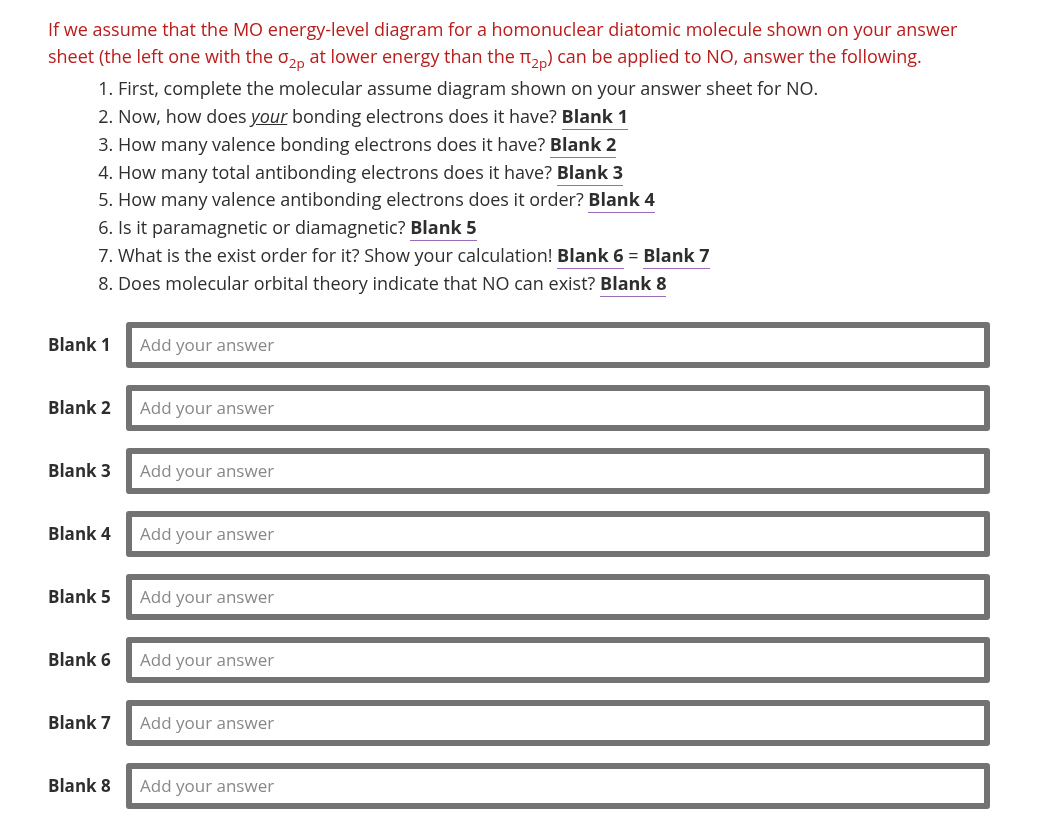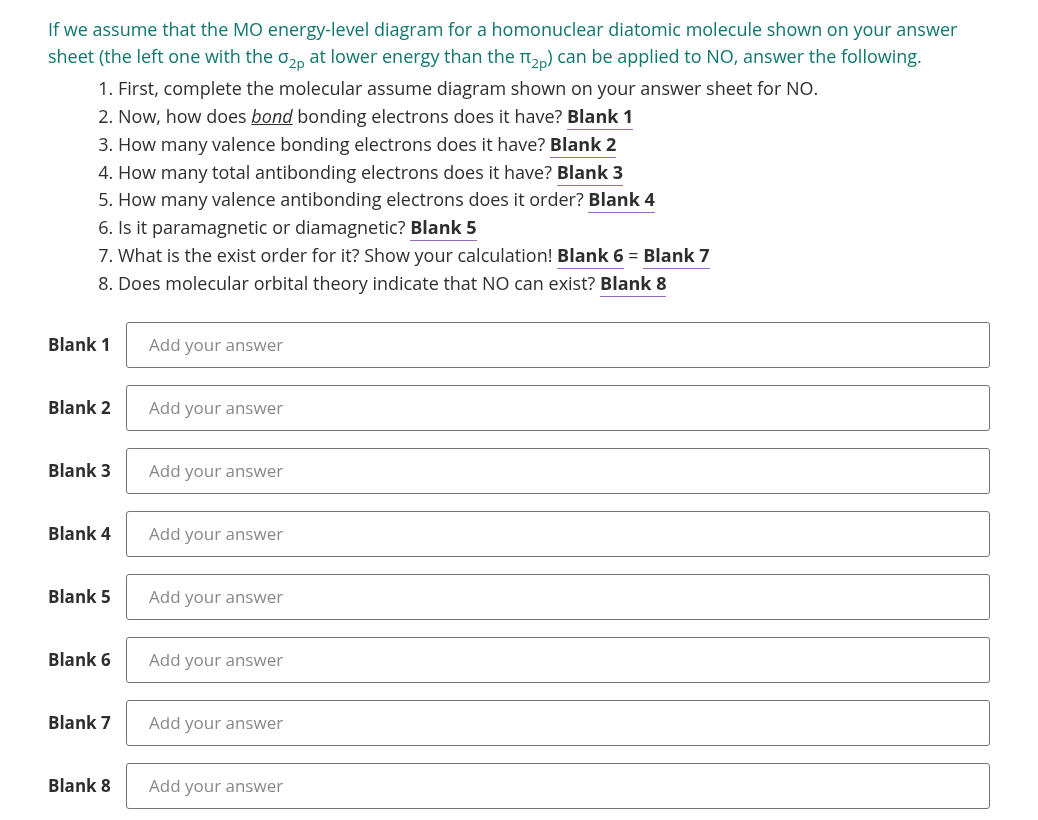--- a/index.html
+++ b/index.html
@@ -10,21 +10,21 @@
     body {
       font-family: 'Open Sans', 'Segoe UI', Arial, sans-serif;
       font-size: 18px;
       color: #2e2e2e;
       padding: 16px 48px 24px 48px;
       line-height: 1.5;
       width: 1038px;
     }
     .question-text {
       font-size: 18px;
-      color: #0f766e;
+      color: #b91c1c;
       margin-bottom: 2px;
     }
     .question-text sub {
       font-size: 0.75em;
       vertical-align: sub;
     }
     ol {
       list-style-position: outside;
       padding-left: 70px;
       margin-bottom: 24px;
@@ -55,44 +55,44 @@
     .answer-label {
       font-weight: 700;
       font-size: 17px;
       color: #2e2e2e;
       width: 78px;
       flex-shrink: 0;
     }
     .answer-input {
       flex: 1;
       height: 46px;
-      border: 1px solid #737373;
+      border: 6px solid #737373;
       border-radius: 3px;
-      padding: 0 22px;
+      padding: 0 8px;
       font-size: 17px;
       font-family: inherit;
       color: #2e2e2e;
     }
     .answer-input::placeholder {
       color: #888;
     }
   </style>
 </head>
 <body>
 
 <div class="question-text">
   <span>If we assume that the MO energy-level diagram for a homonuclear diatomic molecule shown on your answer sheet (the left one with the σ</span><sub>2p</sub><span> at lower energy than the π</span><sub>2p</sub><span>) can be applied to NO, answer the following.</span>
 </div>
 
 <ol>
   <li>
     <span>First, complete the molecular assume diagram shown on your answer sheet for NO.</span>
   </li>
   <li>
-    <span>Now, how does </span><span class="underline-italic">bond</span><span> bonding electrons does it have? </span><span class="blank-ref">Blank 1</span>
+    <span>Now, how does </span><span class="underline-italic">your</span><span> bonding electrons does it have? </span><span class="blank-ref">Blank 1</span>
   </li>
   <li>
     <span>How many valence bonding electrons does it have? </span><span class="blank-ref">Blank 2</span>
   </li>
   <li>
     <span>How many total antibonding electrons does it have? </span><span class="blank-ref">Blank 3</span>
   </li>
   <li>
     <span>How many valence antibonding electrons does it order? </span><span class="blank-ref">Blank 4</span>
   </li>

